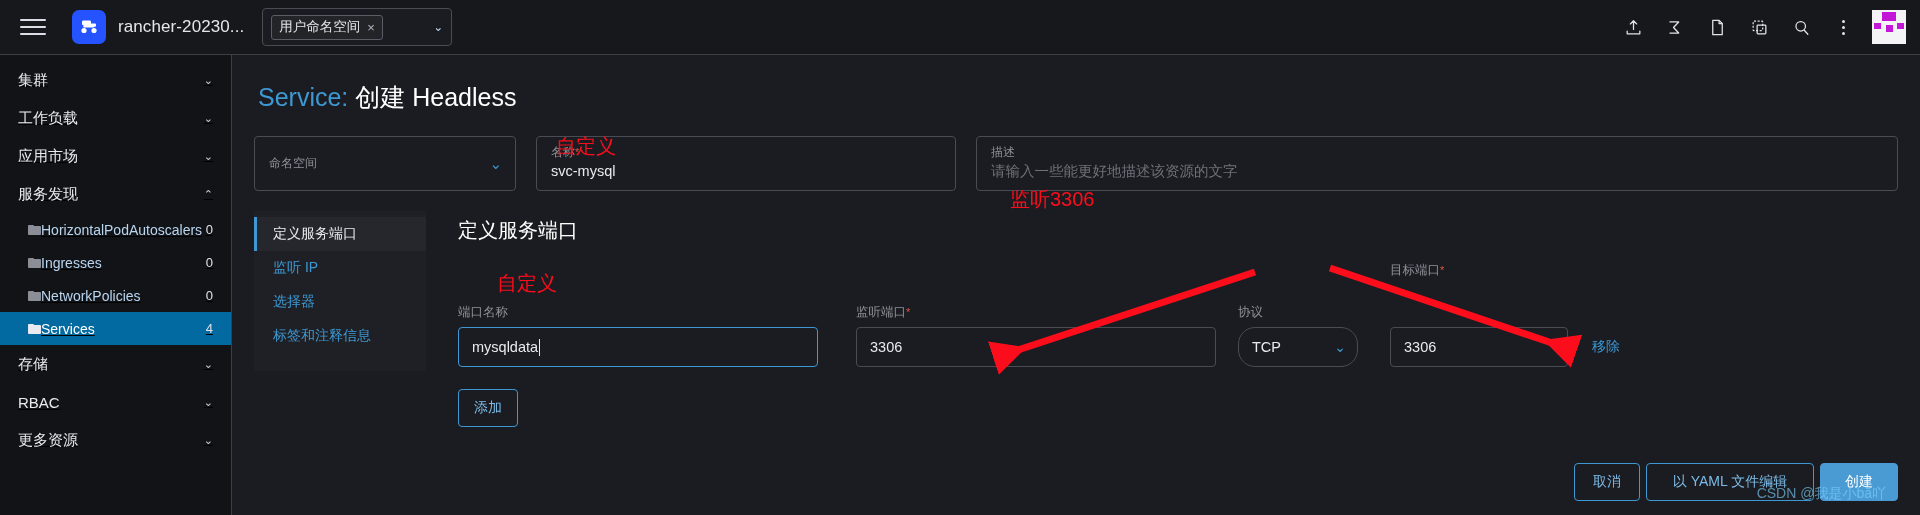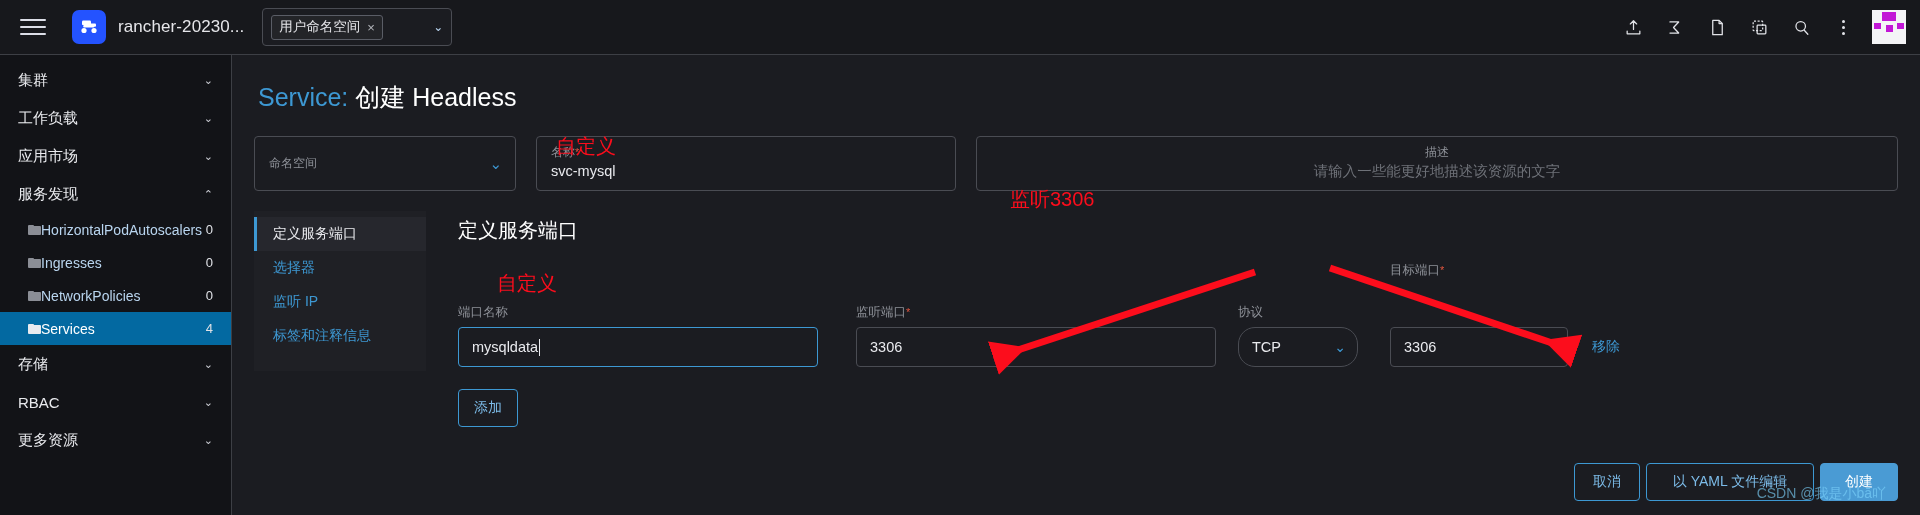--- a/index.html
+++ b/index.html
@@ -54,21 +54,21 @@
     position: relative; overflow: hidden; cursor: pointer;
   }
   .avatar i { position: absolute; background: #c217d6; display: block; }
 
   
   .body-wrap { flex: 1; display: flex; min-height: 0; }
 
   
   .sidebar {
     width: 232px; min-width: 232px; background: #121317;
-    border-right: 1px solid #3d3f45; padding-top: 6px; overflow: hidden;
+    border-right: 1px solid #3d3f45; padding-top: 6px; overflow: hidden; text-decoration: underline;
   }
   .nav-group {
     height: 38px; display: flex; align-items: center; padding: 0 18px;
     color: #e9eaee; font-size: 15px; cursor: pointer;
   }
   .nav-group .chev { margin-left: auto; font-size: 11px; color: #cfd1d8; }
   .nav-item {
     height: 33px; display: flex; align-items: center; padding: 0 18px 0 28px;
     color: #b9d5ef; font-size: 14px; cursor: pointer; 
   }
@@ -90,21 +90,21 @@
   .page-title { font-size: 25px; margin: 26px 0 22px 4px; color: #ffffff; font-weight: 400; }
   .page-title .svc { color: #3d98d3; }
 
   .meta-row { display: flex; gap: 20px; }
   .meta-field {
     height: 55px; border: 1px solid #4a4c53; border-radius: 4px; background: #1b1c21;
     padding: 7px 14px; position: relative; display: flex; flex-direction: column; justify-content: center;
   }
   .meta-field.ns { width: 262px; }
   .meta-field.name { width: 420px; }
-  .meta-field.desc { flex: 1; align-items: center; }
+  .meta-field.desc { flex: 1; }
   .mf-label { font-size: 12px; color: #8e9198; line-height: 1.3; }
   .mf-label .req { color: #e2563f; font-size: 11px; }
   .mf-value { font-size: 14.5px; color: #e9eaee; line-height: 1.45; }
   .mf-value.placeholder { color: #6e7178; }
   .mf-caret { position: absolute; right: 13px; top: 50%; transform: translateY(-50%); color: #3d98d3; font-size: 15px; }
 
   
   .panel { display: flex; margin-top: 20px; }
   .tabs {
     width: 172px; min-width: 172px; background: #1f2025; padding: 6px 0;
@@ -318,24 +318,24 @@
           <div class="mf-value placeholder">请输入一些能更好地描述该资源的文字</div>
         </div>
       </div>
 
       <div class="panel">
         <div class="tabs">
           <div class="tab active">
             <span>定义服务端口</span>
           </div>
           <div class="tab">
+            <span>监听 IP</span>
+          </div>
+          <div class="tab">
             <span>选择器</span>
-          </div>
-          <div class="tab">
-            <span>监听 IP</span>
           </div>
           <div class="tab">
             <span>标签和注释信息</span>
           </div>
         </div>
 
         <div class="panel-body">
           <div class="panel-title">定义服务端口</div>
 
           <div class="port-row">

